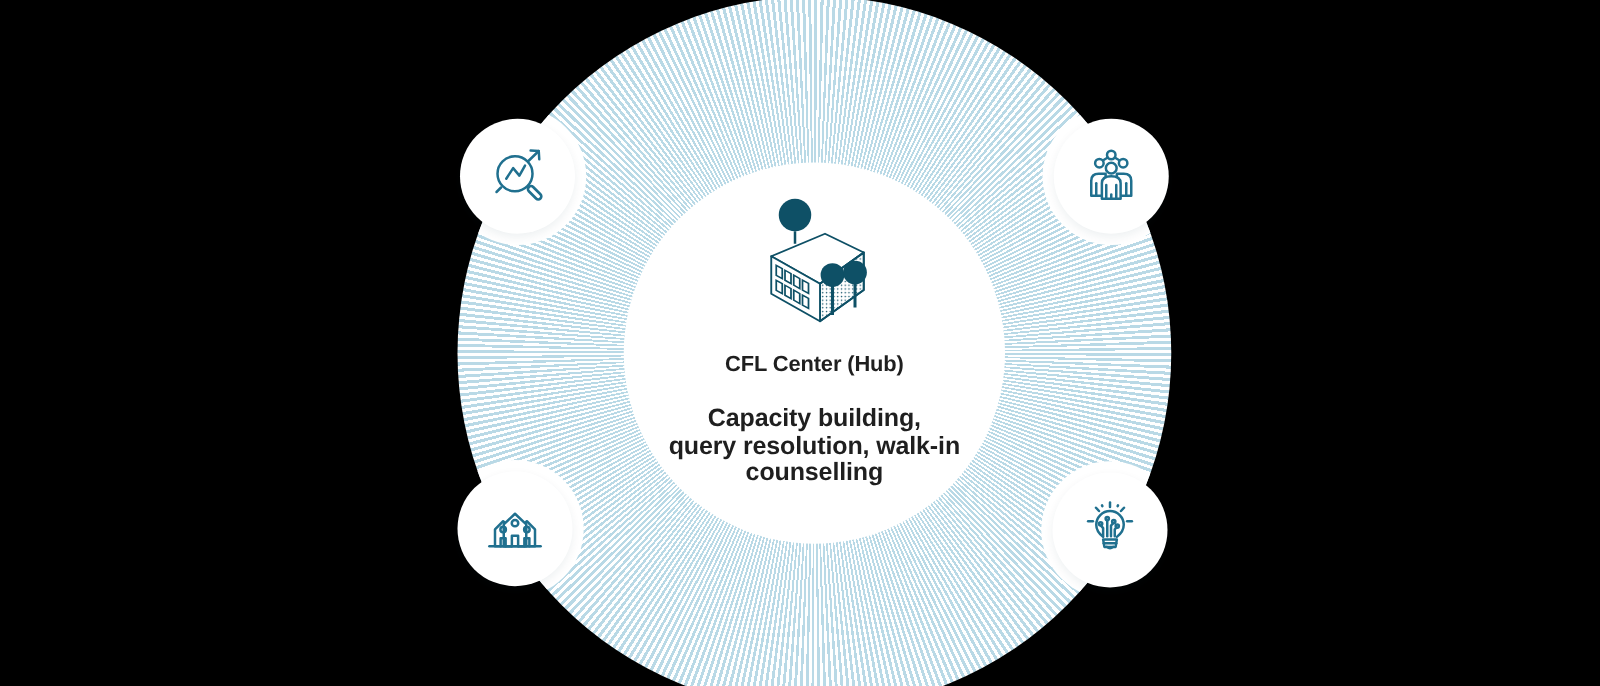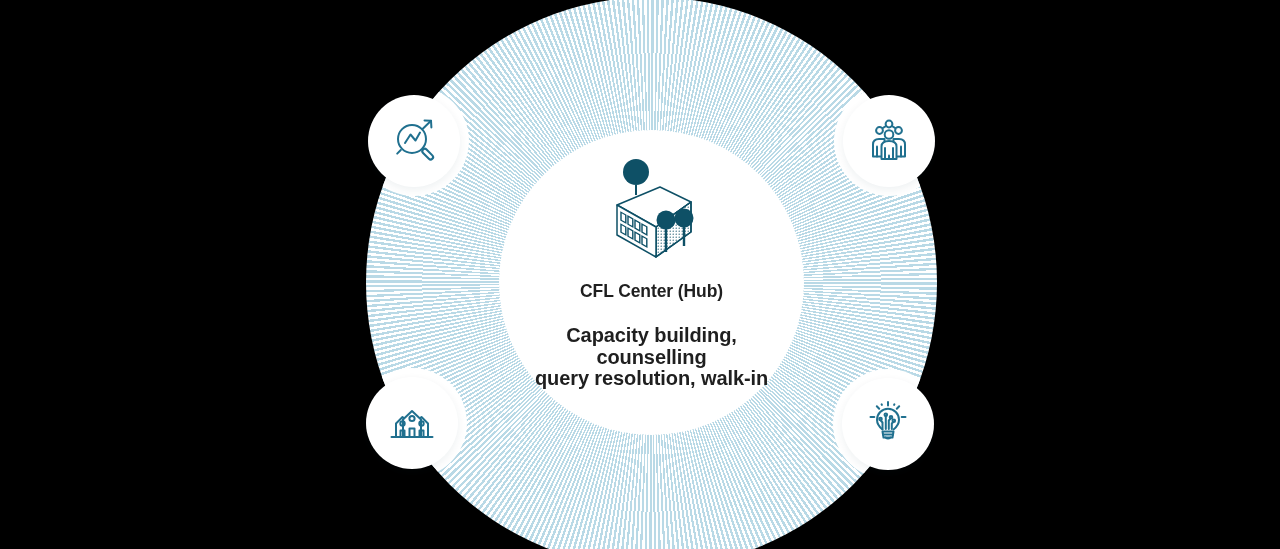--- a/index.html
+++ b/index.html
@@ -97,22 +97,22 @@
       <line x1="60" y1="70" x2="60" y2="94" stroke="#0e5066" stroke-width="2.4"></line>
       <line x1="78" y1="68" x2="78" y2="88" stroke="#0e5066" stroke-width="2.4"></line>
       <circle cx="60" cy="62" r="9.5" fill="#0e5066"></circle>
       <circle cx="78" cy="60" r="9.5" fill="#0e5066"></circle>
     </svg>
 
     <div class="hub-title">CFL Center (Hub)</div>
 
     <div class="hub-desc">
       <div>Capacity building,</div>
+      <div>query resolution, walk-in</div>
       <div>counselling</div>
-      <div>query resolution, walk-in</div>
     </div>
   </div>
 
   <div class="sat sat-tl">
     <svg width="48" height="48" viewBox="0 0 48 48">
       <g class="icon-stroke">
         <circle cx="22" cy="22" r="14"></circle>
         <polyline points="15,26 20.5,17.5 25.5,23.5 30,15.5"></polyline>
         <line x1="32.3" y1="12.2" x2="41" y2="3.8"></line>
         <polyline points="34.5,3.4 41,3.8 41.4,10.4"></polyline>

